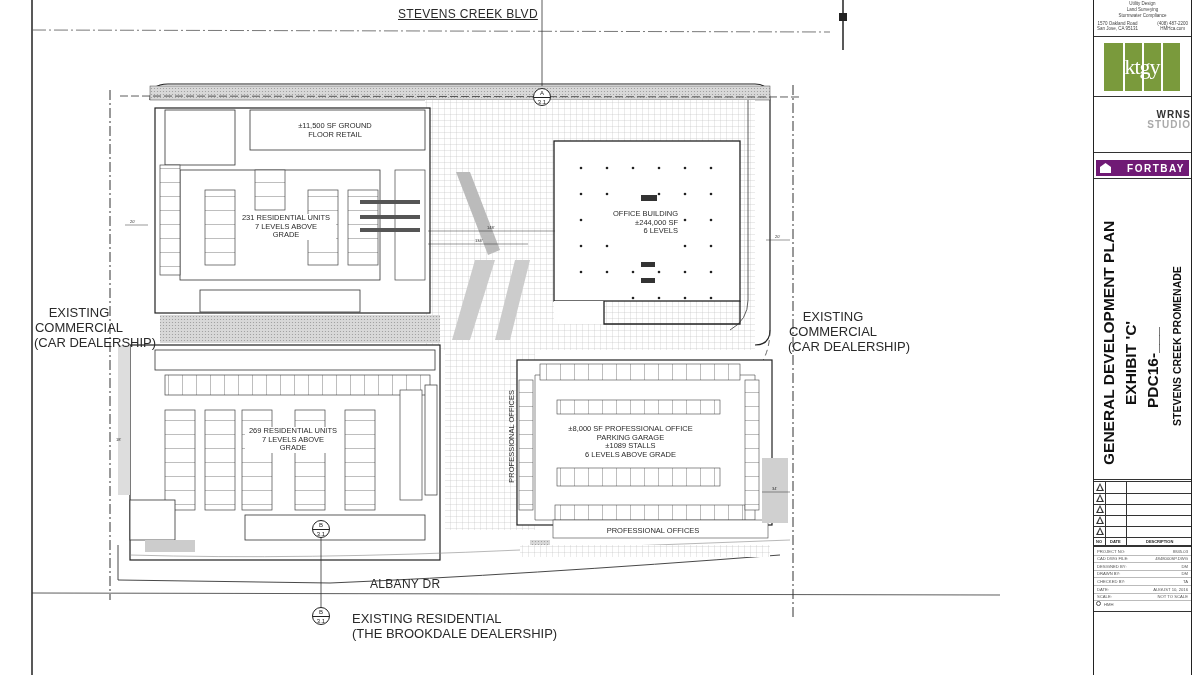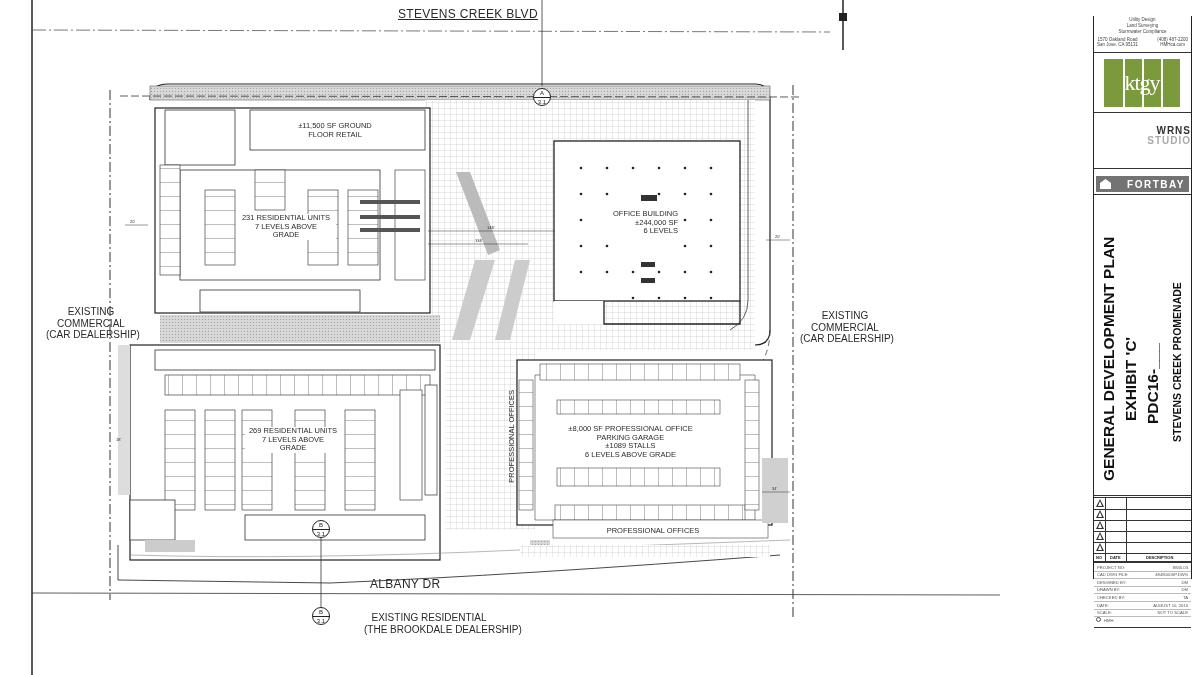--- a/index.html
+++ b/index.html
@@ -1,31 +1,31 @@
 <!DOCTYPE html>
 <html><head>
 <meta charset="utf-8">
 <style>
   html, body { margin: 0; padding: 0; background: #ffffff; }
   body { width: 1200px; height: 675px; position: relative; overflow: hidden; font-family: "Liberation Sans", sans-serif; color: #222; }
   .sheet { position: absolute; left: 0; top: 0; width: 1200px; height: 675px; }
   .lbl { position: absolute; text-align: center; color: #2a2a2a; line-height: 1.15; white-space: nowrap; }
   .street { font-size: 12px; letter-spacing: 0.3px; }
-  .small { font-size: 10px; margin-left: 12px; }
+  .small { font-size: 13px; }
   .bldg { font-size: 7.5px; }
   .vert { transform: rotate(-90deg); transform-origin: center center; }
   
-  .tb { position: absolute; left: 1093px; top: 16px; width: 97px; height: 563px; border-left: 1.5px solid #222; border-right: 1.5px solid #222; background: #fff; }
+  .tb { position: absolute; left: 1093px; top: 0; width: 97px; height: 675px; border-left: 1.5px solid #222; border-right: 1.5px solid #222; background: #fff; }
   .tb-sec { position: absolute; left: 0; width: 97px; border-bottom: 1px solid #333; }
   .tb-small { font-size: 4.5px; color: #444; text-align: center; line-height: 1.3; }
   .ktgy { position: absolute; left: 10px; top: 43px; width: 76px; height: 48px; background: #7a9a3c; display:flex; align-items:center; justify-content:center; color:#fff; font-size: 22px; font-family: "Liberation Serif", serif; letter-spacing: -1px; }
   .ktgy .bar { position:absolute; top:0; bottom:0; width:2px; background:#fff; }
   .wrns { position:absolute; left:0; width:97px; top:110px; text-align:right; font-weight:bold; font-size:10px; color:#333; letter-spacing:1px; line-height:1; }
   .wrns .studio { color:#aaa; }
-  .fortbay { position:absolute; left:2px; top:160px; width:93px; height:16px; background:#737373; color:#fff; font-weight:bold; font-size:10px; letter-spacing:1.5px; display:flex; align-items:center; justify-content:flex-end; padding-right:4px; box-sizing:border-box; }
+  .fortbay { position:absolute; left:2px; top:160px; width:93px; height:16px; background:#701a75; color:#fff; font-weight:bold; font-size:10px; letter-spacing:1.5px; display:flex; align-items:center; justify-content:flex-end; padding-right:4px; box-sizing:border-box; }
   .fortbay .house { position:absolute; left:4px; top:3px; width:11px; height:10px; background:#fff; clip-path: polygon(50% 0, 100% 40%, 100% 100%, 0 100%, 0 40%); }
   .rot-title { position:absolute; transform: rotate(-90deg); transform-origin: left top; white-space: nowrap; font-weight:bold; color:#111; }
   .rev-row { position:absolute; left:0; width:97px; height:11px; border-bottom:1px solid #333; }
   .rev-row .tri { position:absolute; left:2px; top:1px; width:0; height:0; border-left:4px solid transparent; border-right:4px solid transparent; border-bottom:8px solid #333; }
   .rev-row .tri::after { content:""; position:absolute; left:-2.5px; top:2px; border-left:2.5px solid transparent; border-right:2.5px solid transparent; border-bottom:5px solid #fff; }
   .vline { position:absolute; top:0; bottom:0; width:1px; background:#333; }
   .info-row { position:absolute; left:0; width:97px; height:7.6px; border-bottom:1px solid #bbb; font-size:4.2px; color:#555; }
   .info-row .k { position:absolute; left:3px; top:1.5px; }
   .info-row .v { position:absolute; right:3px; top:1.5px; }
   .concept { position:absolute; left:0; width:97px; top:637px; text-align:center; font-weight:bold; font-size:10.5px; color:#111; line-height:1.2; }

